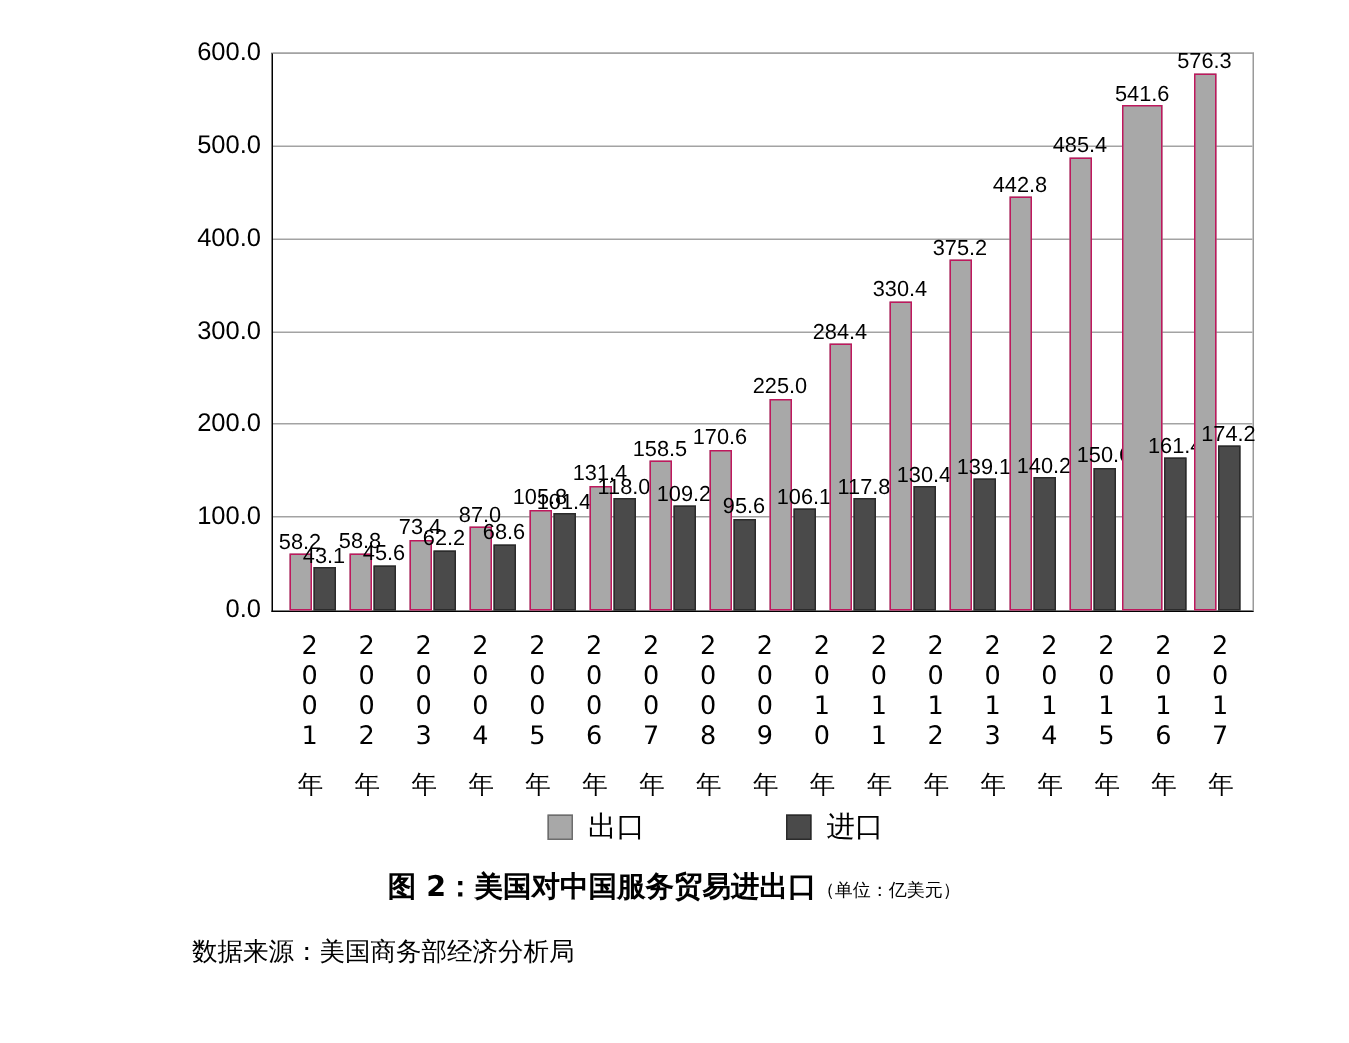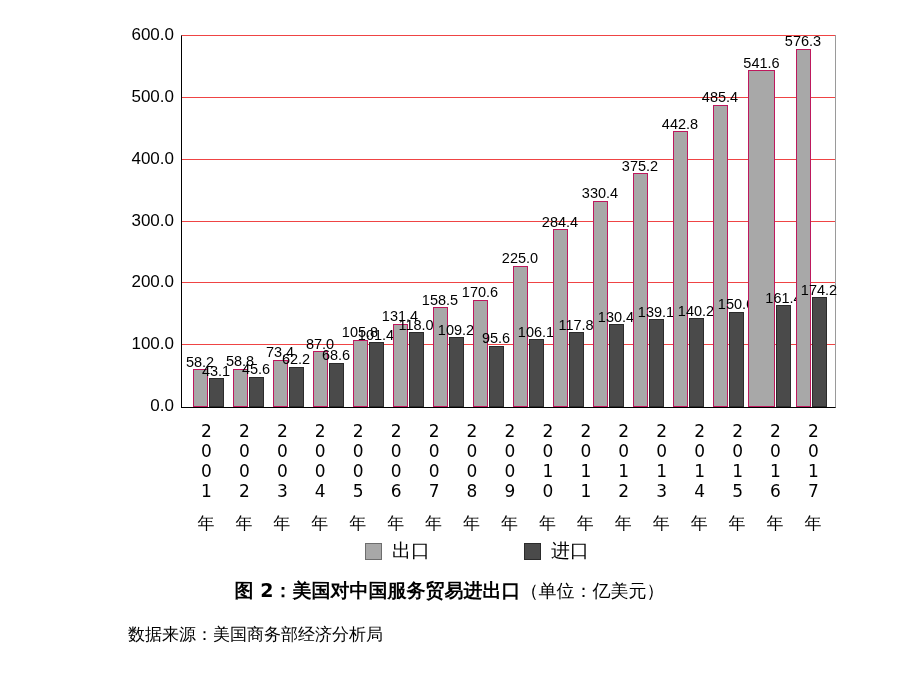--- a/index.html
+++ b/index.html
@@ -40,21 +40,21 @@
     border-top: 1px solid #9a9a9a;
     border-right: 1px solid #9a9a9a;
     background: #ffffff;
     box-sizing: border-box;
   }
   .gridline {
     position: absolute;
     left: 0;
     right: 0;
     height: 1px;
-    background: #ef4444;
+    background: #a3a3a3;
   }
   .ytick-label {
     position: absolute;
     right: 100%;
     transform: translateY(-50%);
     padding-right: 8px;
     font-size: 17px;
     color: #000;
     white-space: nowrap;
   }
@@ -165,21 +165,21 @@
     left: 0;
     right: 0;
     top: 578px;
     text-align: center;
     font-size: 19px;
     font-family: "DejaVu Sans", sans-serif;
     font-weight: bold;
   }
   #caption .unit {
     font-weight: normal;
-    font-size: 18px;
+    font-size: 12px;
   }
   #source {
     position: absolute;
     left: 92px;
     top: 623px;
     font-size: 17px;
     font-family: "DejaVu Sans", sans-serif;
     margin-left: 36px;
   }
 </style>

